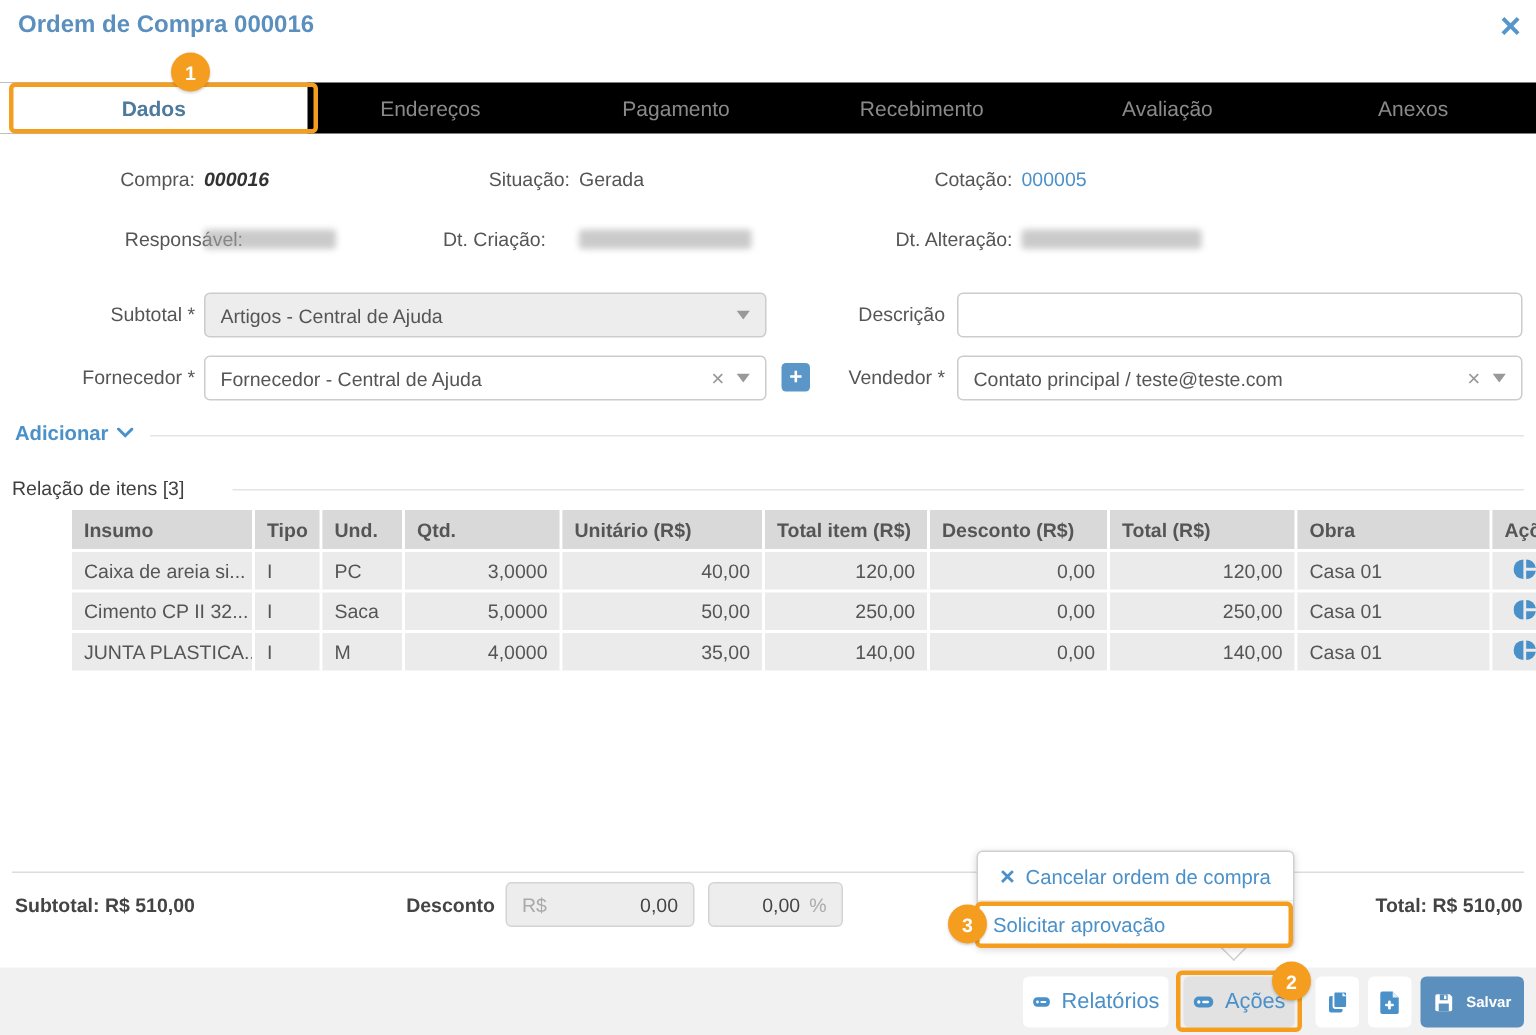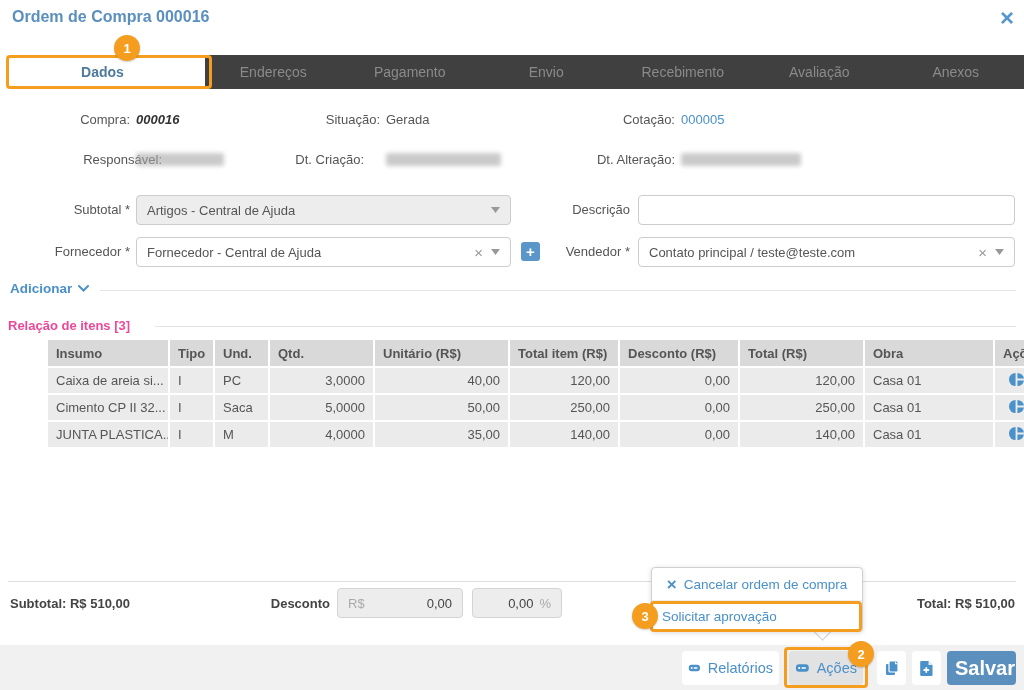--- a/index.html
+++ b/index.html
@@ -5,21 +5,21 @@
   html,body{margin:0;padding:0;background:#fff;}
   .canvas{position:relative;width:1024px;height:690px;background:#fff;overflow:hidden;
           font-family:"Liberation Sans",sans-serif;font-size:13px;color:#555;}
   .abs{position:absolute;}
 
   
   .title{left:12px;top:8px;font-size:16px;font-weight:bold;color:#5a8fbe;}
   .close-x{left:1000px;top:6px;font-size:24px;color:#5596cb;cursor:pointer;line-height:1;font-weight:bold;}
 
   
-  .tabs{left:0;top:55px;width:1024px;height:34px;background:#404040;display:flex;text-align:right;}
+  .tabs{left:0;top:55px;width:1024px;height:34px;background:#000000;display:flex;text-align:right;}
   .tab{flex:1;display:flex;align-items:center;justify-content:center;color:#8a8a8a;font-size:14px;cursor:pointer;}
   .tab.active{flex:none;width:205px;background:#fff;color:#4e7a9b;font-weight:bold;}
 
   
   .lbl{color:#555;}
   .lbl.r{text-align:right;width:130px;}
   .val-b{font-weight:bold;color:#333;}
   .link{color:#4a90c9;cursor:pointer;}
   .blur{background:#a8a8a8;opacity:.6;filter:blur(2px);height:13px;border-radius:2px;}
 
@@ -29,21 +29,21 @@
   .select.disabled{background:#ededed;}
   .select .grow{flex:1;white-space:nowrap;overflow:hidden;}
   .select .clr{color:#999;font-size:15px;margin-right:8px;cursor:pointer;}
   .text-input{box-sizing:border-box;height:30px;border:1px solid #ccc;border-radius:4px;padding:0 8px;
           font-family:"Liberation Sans",sans-serif;font-size:13px;color:#555;outline:none;width:100%;}
   .plus-btn{width:19px;height:19px;background:#5a96c8;border-radius:3px;color:#fff;display:flex;
           align-items:center;justify-content:center;font-size:15px;font-weight:bold;cursor:pointer;line-height:1;}
 
   
   .adicionar{color:#4a90c9;font-weight:bold;font-size:13.5px;cursor:pointer;display:flex;align-items:center;gap:6px;}
-  .sec-title{color:#ec4899;font-weight:bold;}
+  .sec-title{color:#404040;font-weight:normal;}
   .hline{height:1px;background:#e4e4e4;}
 
   
   table.items{border-collapse:separate;border-spacing:0 2px;width:1008px;table-layout:fixed;font-size:13px;}
   table.items th{background:#d9d9d9;color:#555;text-align:left;font-weight:bold;height:26px;
           padding:0 8px;border-right:2px solid #fff;overflow:hidden;white-space:nowrap;}
   table.items td{background:#ebebeb;color:#555;height:25px;padding:0 8px;border-right:2px solid #fff;
           overflow:hidden;white-space:nowrap;}
   table.items th:last-child,table.items td:last-child{border-right:none;}
   .num{text-align:right;}
@@ -88,21 +88,20 @@
 
 <div class="canvas">
 
   <div class="abs title">Ordem de Compra 000016</div>
   <div class="abs close-x">×</div>
 
   <div class="abs tabs">
     <div class="tab active">Dados</div>
     <div class="tab">Endereços</div>
     <div class="tab">Pagamento</div>
-    <div class="tab">Envio</div>
     <div class="tab">Recebimento</div>
     <div class="tab">Avaliação</div>
     <div class="tab">Anexos</div>
   </div>
 
   <div class="abs lbl r" style="left:0;top:112px;">Compra:</div>
   <div class="abs val-b" style="left:136px;top:112px;font-style:italic;">000016</div>
   <div class="abs lbl r" style="left:250px;top:112px;">Situação:</div>
   <div class="abs" style="left:386px;top:112px;">Gerada</div>
   <div class="abs lbl r" style="left:545px;top:112px;">Cotação:</div>
@@ -309,21 +308,21 @@
       </svg>
   </button>
   <button class="fbtn" style="left:912px;width:29px;">
     <svg width="15" height="16" viewBox="0 0 14 16">
         <path d="M2 1h7l4 4v9.5A1.3 1.3 0 0 1 11.7 16H2a1.3 1.3 0 0 1-1.3-1.3V2.3A1.3 1.3 0 0 1 2 1Z" fill="#4a90c9"></path>
         <path d="M9 1l4 4H9Z" fill="#fff" opacity=".85"></path>
         <rect x="5.9" y="7" width="1.8" height="6" rx=".9" fill="#fff"></rect>
         <rect x="3.8" y="9.1" width="6" height="1.8" rx=".9" fill="#fff"></rect>
       </svg>
   </button>
-  <button class="fbtn blue" style="left:947px;width:69px;font-size:20px;">
+  <button class="fbtn blue" style="left:947px;width:69px;font-size:10px;">
     <svg width="15" height="15" viewBox="0 0 16 16">
         <path d="M2 3.2A1.2 1.2 0 0 1 3.2 2h9L14 3.8v9A1.2 1.2 0 0 1 12.8 14H3.2A1.2 1.2 0 0 1 2 12.8Z" fill="#fff"></path>
         <rect x="5.2" y="2" width="5.6" height="4.2" fill="#5a8fbe"></rect>
         <rect x="8.2" y="2.8" width="1.6" height="2.6" fill="#fff"></rect>
         <rect x="4.4" y="8.6" width="7.2" height="5.4" fill="#5a8fbe"></rect>
       </svg>
     <span>Salvar</span>
   </button>
 
   <div class="anno-box" style="left:6px;top:55px;width:206px;height:34px;"></div>

